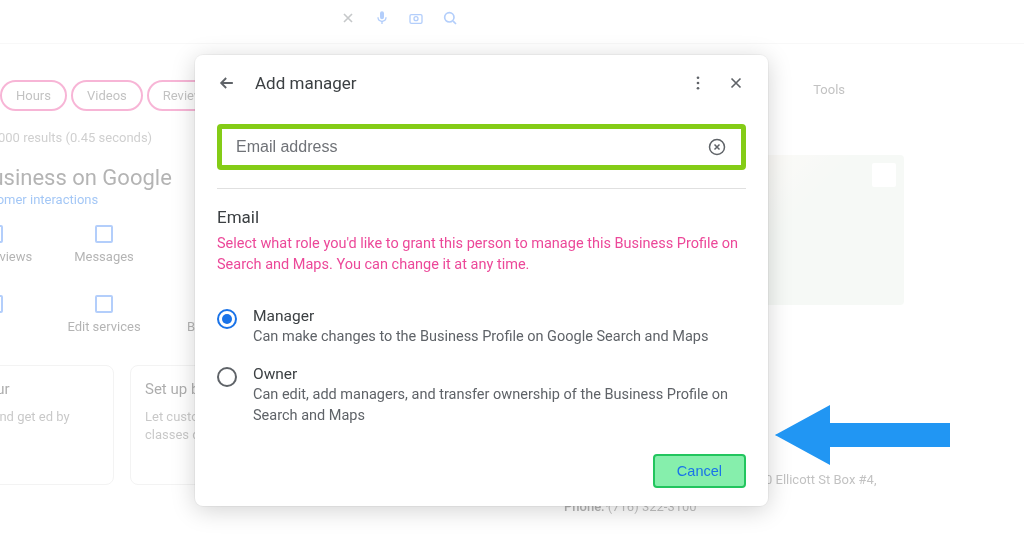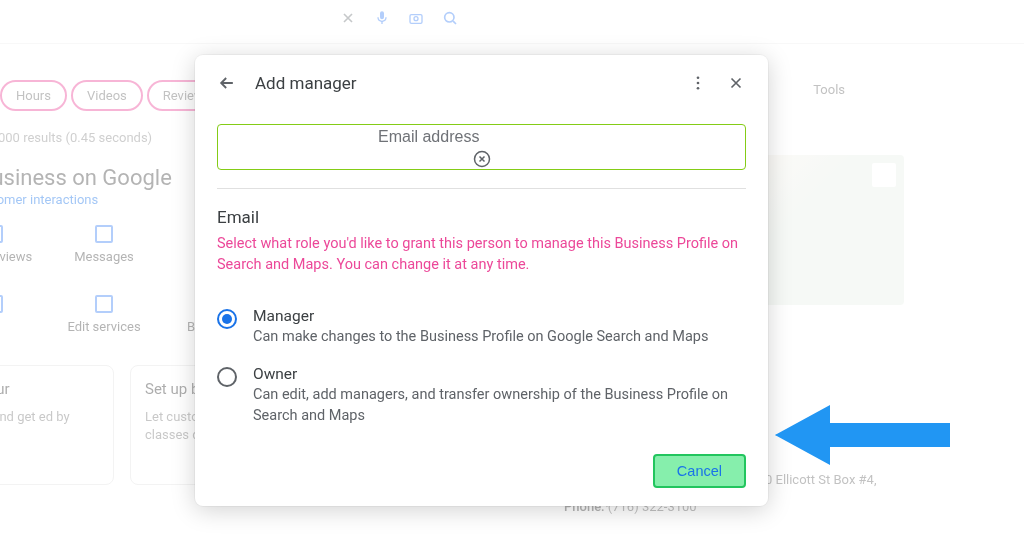--- a/index.html
+++ b/index.html
@@ -210,28 +210,27 @@
       width: 20px;
       height: 20px;
       color: #5f6368;
       cursor: pointer;
       display: flex;
       align-items: center;
       justify-content: center;
     }
     .email-input-wrapper {
       position: relative;
-      border: 1px solid #84cc16;
+      border: 5px solid #84cc16;
       border-radius: 4px;
       height: 46px;
       display: flex;
       align-items: center;
       padding: 0 14px;
       margin-bottom: 18px;
-      flex-direction: column;
     }
     .email-input {
       border: none;
       outline: none;
       flex: 1;
       font-size: 16px;
       color: #3c4043;
     }
     .email-input::placeholder {
       color: #6f7277;

